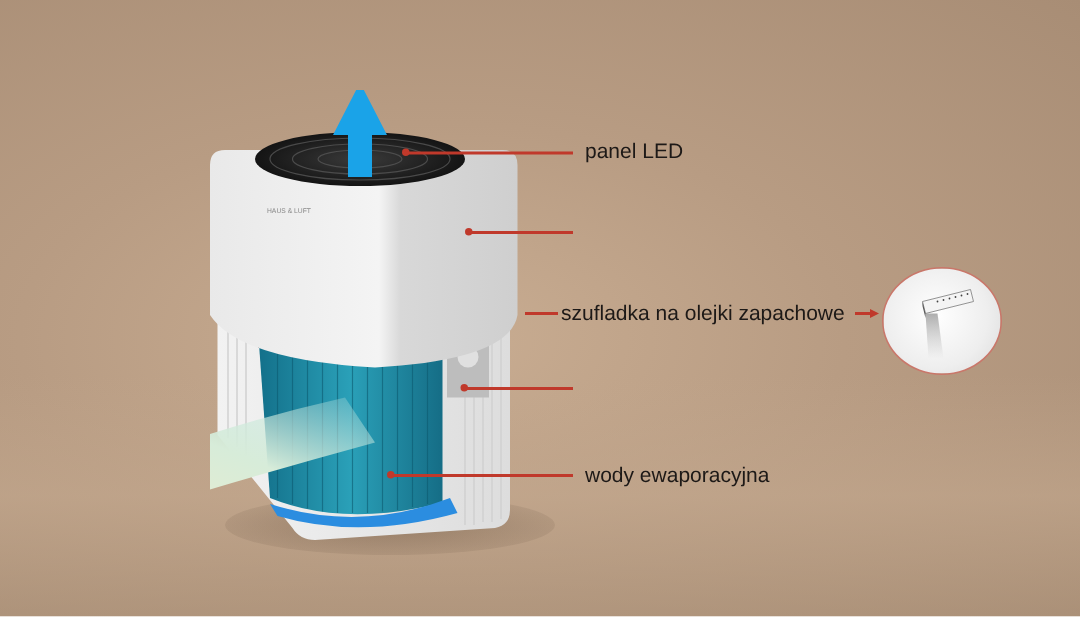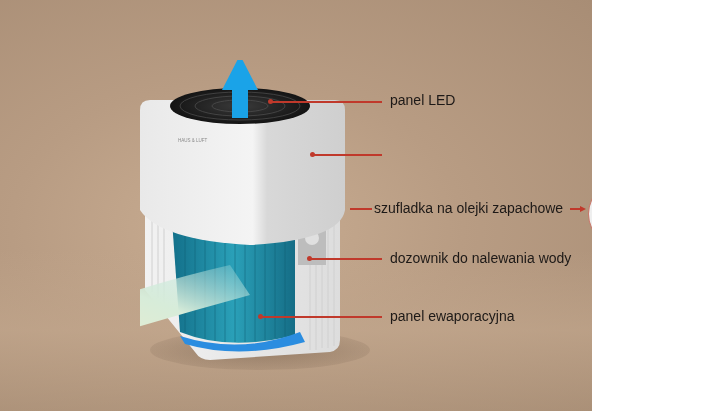--- a/index.html
+++ b/index.html
@@ -1,17 +1,17 @@
 <!DOCTYPE html>
 <html><head>
 <meta charset="utf-8">
 <style>
   html, body { margin:0; padding:0; }
   body { width:720px; height:411px; overflow:hidden; font-family:"Liberation Sans", sans-serif; }
-  .canvas { position:relative; width:592px; height:411px;
+  .canvas { position:relative; width:720px; height:411px;
     background: radial-gradient(ellipse at 40% 55%, #c9ad92 0%, #b89c83 45%, #a88d75 100%); overflow:hidden; }
   .floor { position:absolute; left:0; right:0; top:250px; bottom:0;
     background: linear-gradient(180deg, rgba(200,172,145,0) 0%, rgba(195,168,142,0.6) 50%, rgba(170,145,120,0.4) 100%); }
   .label { position:absolute; font-size:14px; color:#1d1917; white-space:nowrap; }
   .leader { position:absolute; height:1.5px; background:#c0392b; }
   .dot { position:absolute; width:5px; height:5px; border-radius:50%; background:#c0392b; }
   .product { position:absolute; left:140px; top:60px; width:220px; height:310px; }
   .shadow { position:absolute; left:150px; top:330px; width:220px; height:40px; border-radius:50%;
     background: radial-gradient(ellipse, rgba(80,60,45,0.35), rgba(80,60,45,0)); }
   .inset-circle { position:absolute; left:588px; top:178px; width:78px; height:70px; border-radius:50%;
@@ -108,22 +108,21 @@
   <div class="dot" style="left:258px;top:314px;"></div>
 
   <div class="leader" style="left:270px;top:101px;width:112px;"></div>
   <div class="leader" style="left:312px;top:154px;width:70px;"></div>
   <div class="leader" style="left:350px;top:208px;width:22px;"></div>
   <div class="leader" style="left:309px;top:258px;width:73px;"></div>
   <div class="leader" style="left:260px;top:316px;width:122px;"></div>
 
   <div class="label" style="left:390px;top:92px;">panel LED</div>
   <div class="label" style="left:374px;top:200px;text-align:center;">szufladka na olejki zapachowe</div>
-  <div class="label" style="left:390px;top:250px;">dozownik do nalewania wody</div>
-  <div class="label" style="left:390px;top:308px;">panel ewaporacyjna</div>
+  <div class="label" style="left:390px;top:308px;">wody ewaporacyjna</div>
 
   <div class="leader" style="left:570px;top:208px;width:12px;"></div>
   <div class="arrowhead" style="left:580px;top:206px;"></div>
 
   <div class="inset-circle">
     <svg width="78" height="70" viewBox="0 0 78 70">
       <defs>
           <linearGradient id="sh" x1="0" x2="0" y1="0" y2="1">
             <stop offset="0" stop-color="#777" stop-opacity="0.6"></stop>
             <stop offset="1" stop-color="#999" stop-opacity="0"></stop>

